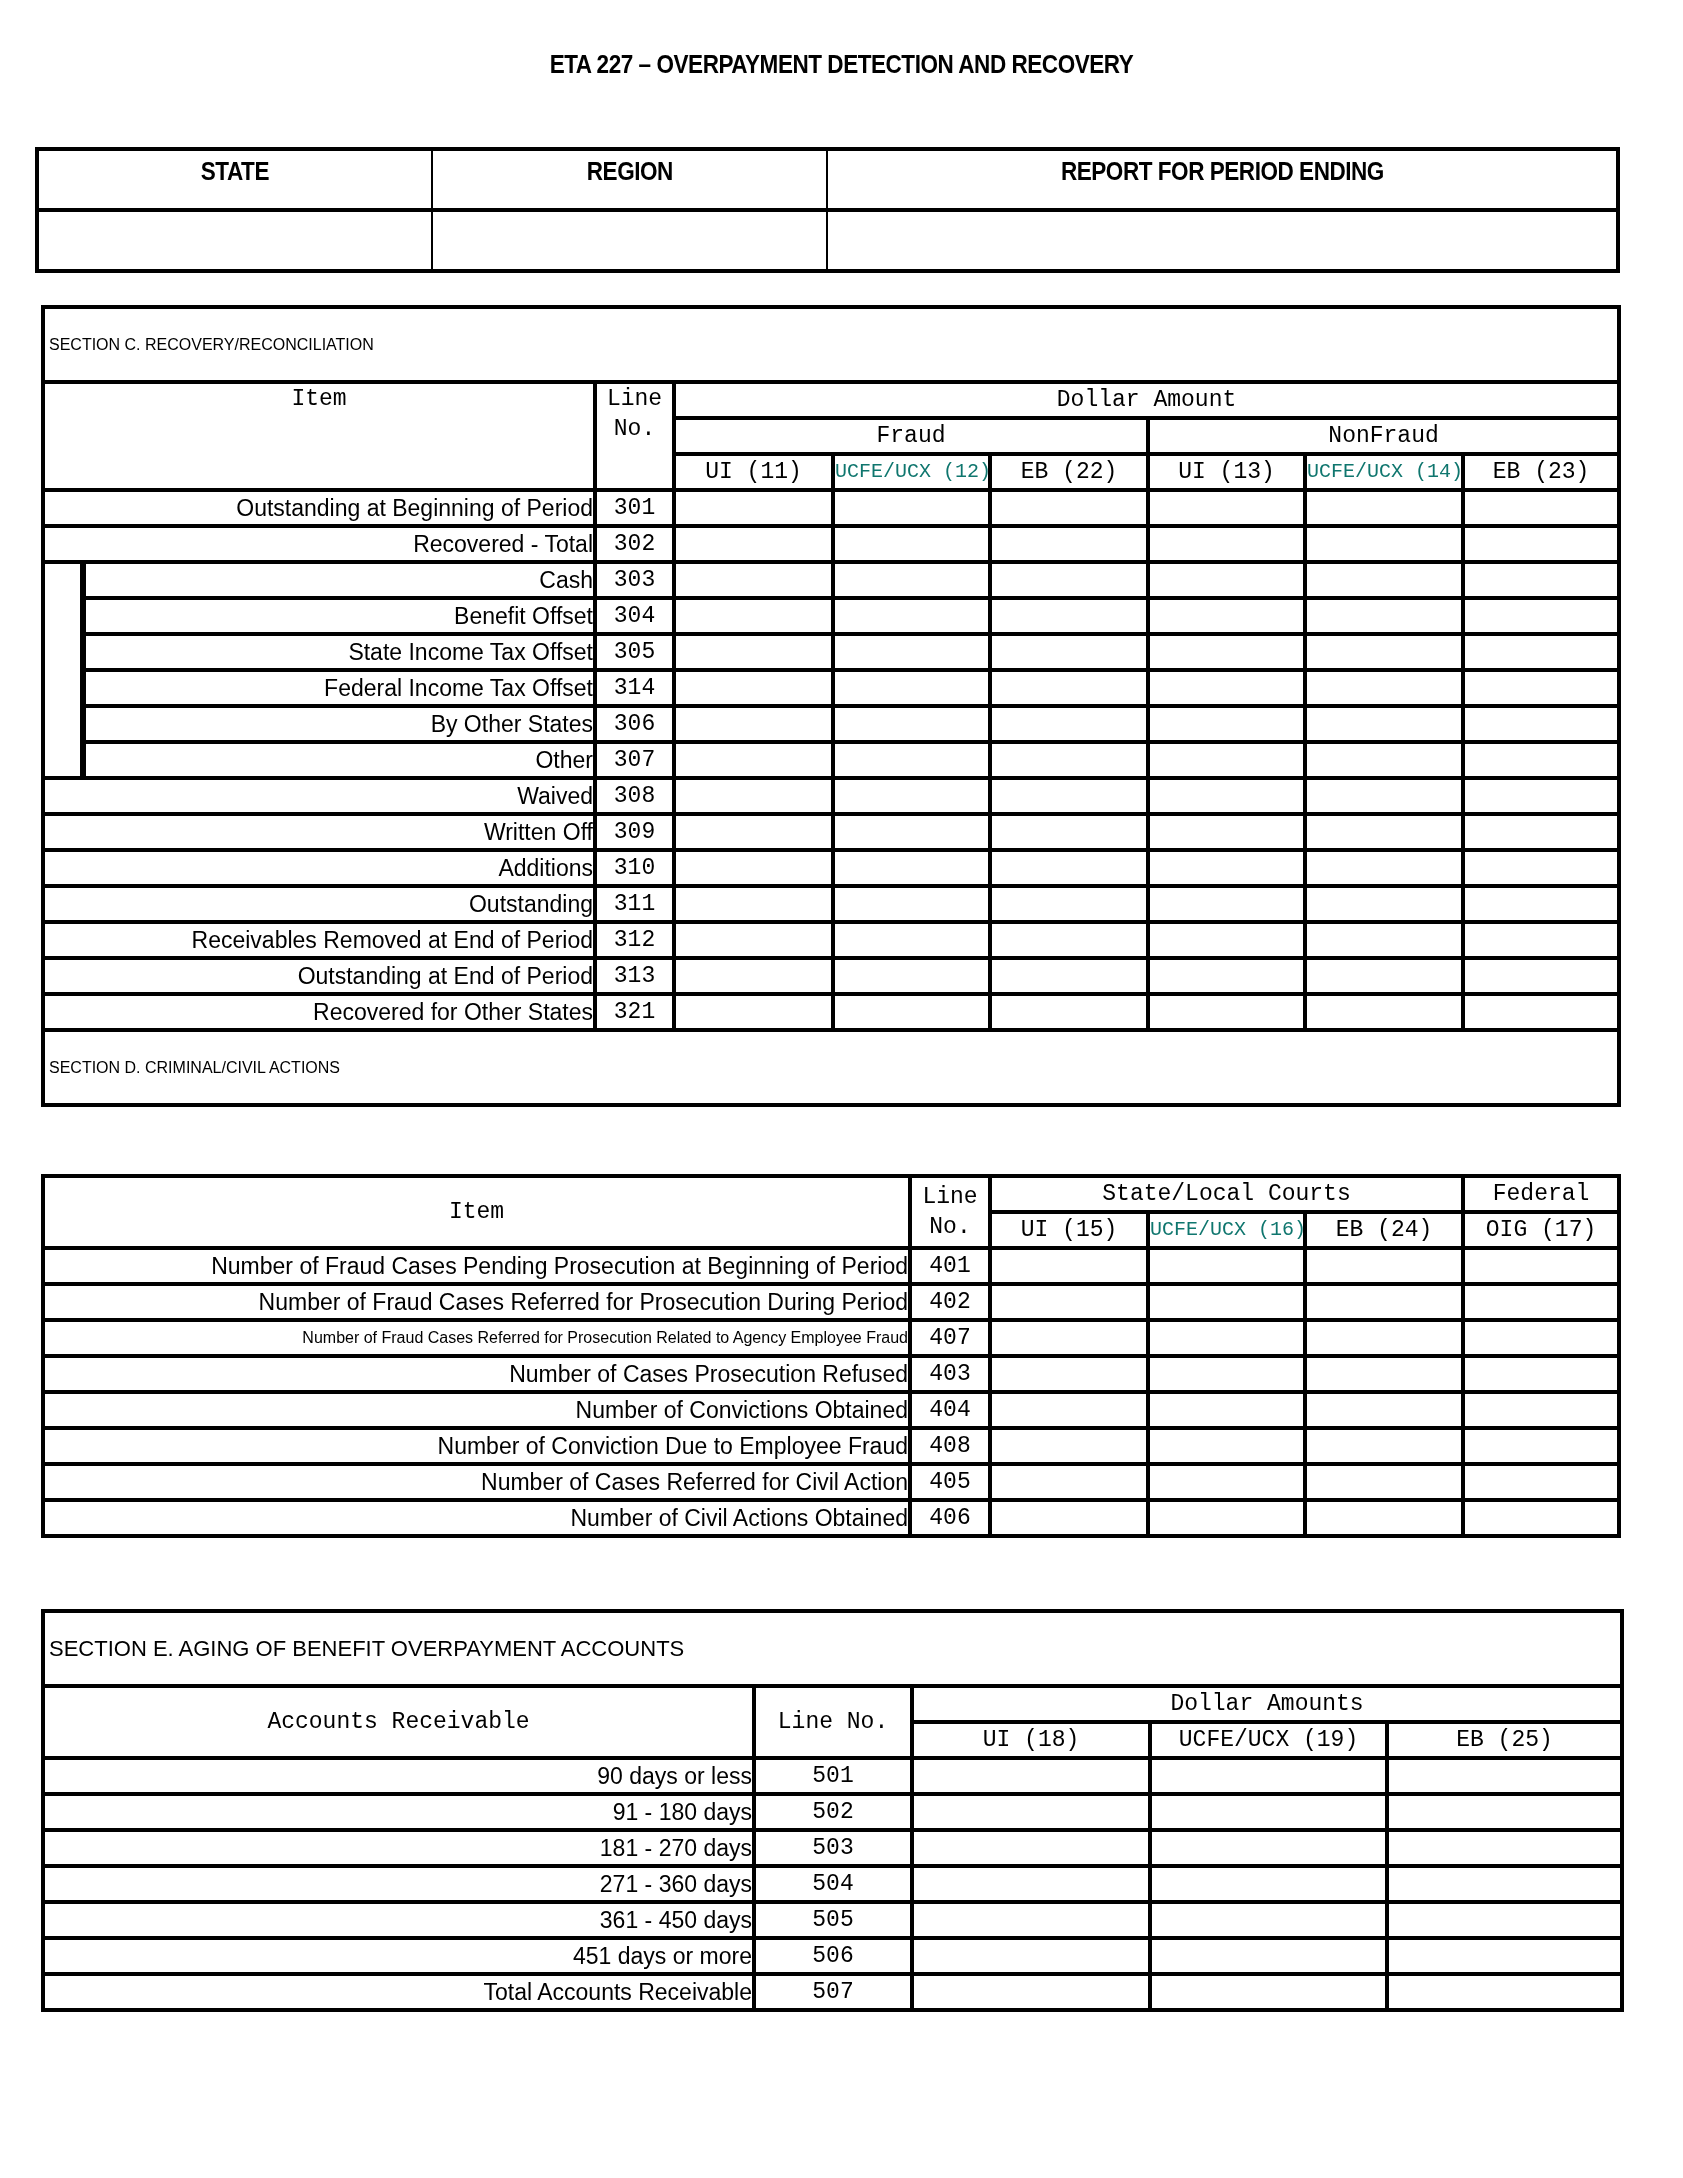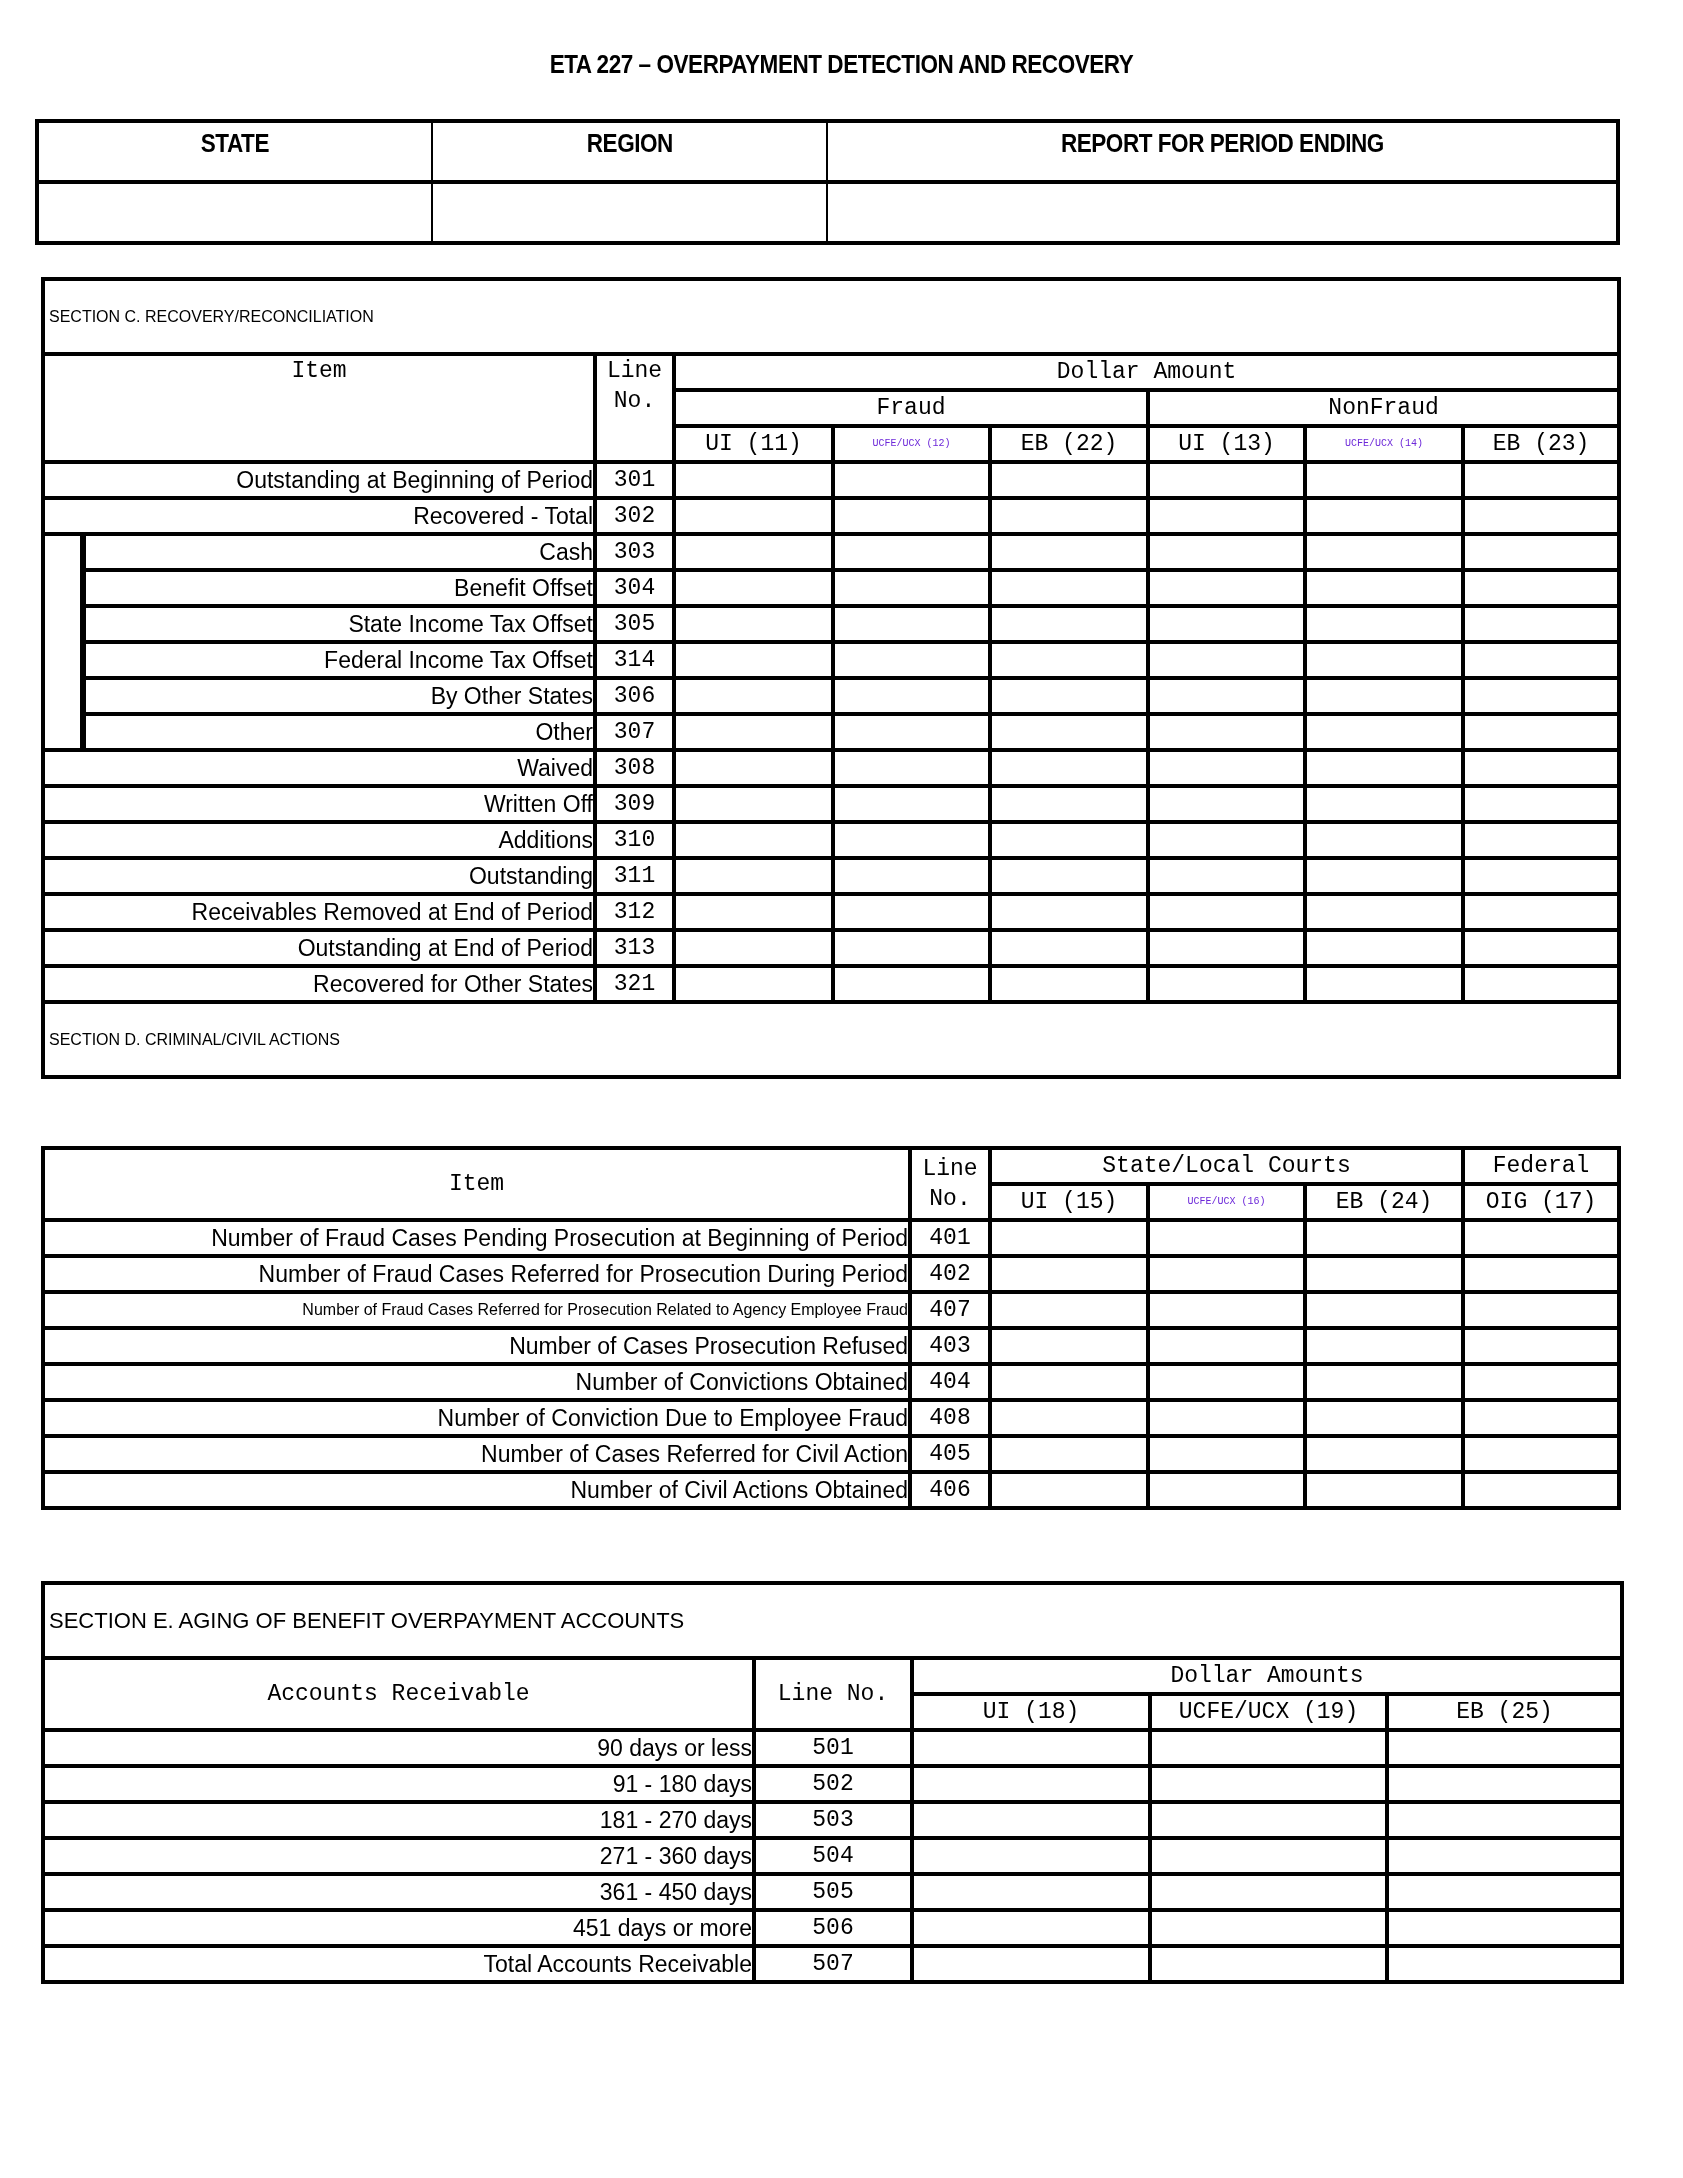--- a/index.html
+++ b/index.html
@@ -1,31 +1,31 @@
 <!DOCTYPE html>
 <html><head>
 <meta charset="utf-8">
 <style>
   html, body { margin:0; padding:0; background:#fff; }
   body { width:1683px; height:2178px; position:relative; font-family:"Liberation Sans", sans-serif; color:#000; overflow:hidden; }
   .title { position:absolute; top:50px; left:0; width:1683px; text-align:center; font-weight:bold; font-size:25px; letter-spacing:-0.5px; transform:scaleX(0.9); }
-  table { border-collapse:collapse; position:absolute; table-layout:fixed; }
+  table { border-collapse:collapse; position:absolute; table-layout:fixed;margin-top:28px; }
   td, th { padding:0; font-weight:normal; }
   
   .hdr { left:35px; top:119px; width:1581px; border:4px solid #000; }
   .hdr td { border:2px solid #000; height:57px; text-align:center; vertical-align:top; font-weight:bold; font-size:25px; }
   .hdr td span { display:inline-block; padding-top:6px; transform:scaleX(0.9); letter-spacing:-0.5px; }
   .hdr tr.vals td { height:57px; border-top:4px solid #000; }
   
   .sec { left:41px; width:1578px; border:4px solid #000; }
   .sec td { border:4px solid #000; font-size:23px; height:32px; line-height:32px; white-space:nowrap; overflow:hidden; }
   .sec .stitle { height:71px; text-align:left; padding-left:4px; font-size:16px; vertical-align:middle; }
   .sec .ctr { text-align:center;font-family:Liberation Mono, monospace; }
   .sec .lft { text-align:right; padding-left:4px; }
-  .sec .small { font-size:10px; color:#6d28d9; }
+  .sec .small { font-size:20px; color:#0f766e; }
   .sec .vtop { vertical-align:top; line-height:30px; }
   .sec .indent-bar { width:40px; border-top:none; border-bottom:none; border-right:6px solid #000; }
   .sec .sm-item { font-size:16px; }
   .secC { top:277px; }
   .secE { top:1581px;border-radius:30px; }
 </style>
 </head>
 <body>
 
 <div class="title">ETA 227 – OVERPAYMENT DETECTION AND RECOVERY</div>

